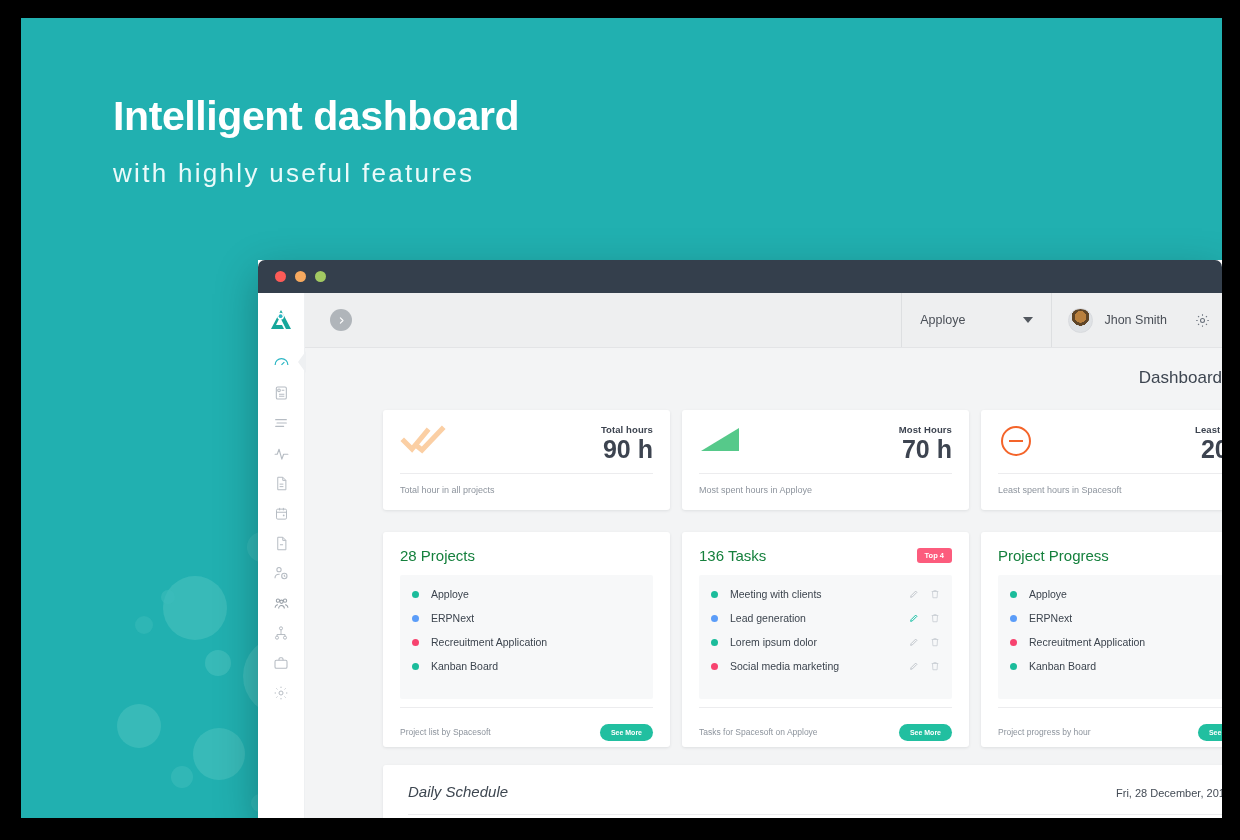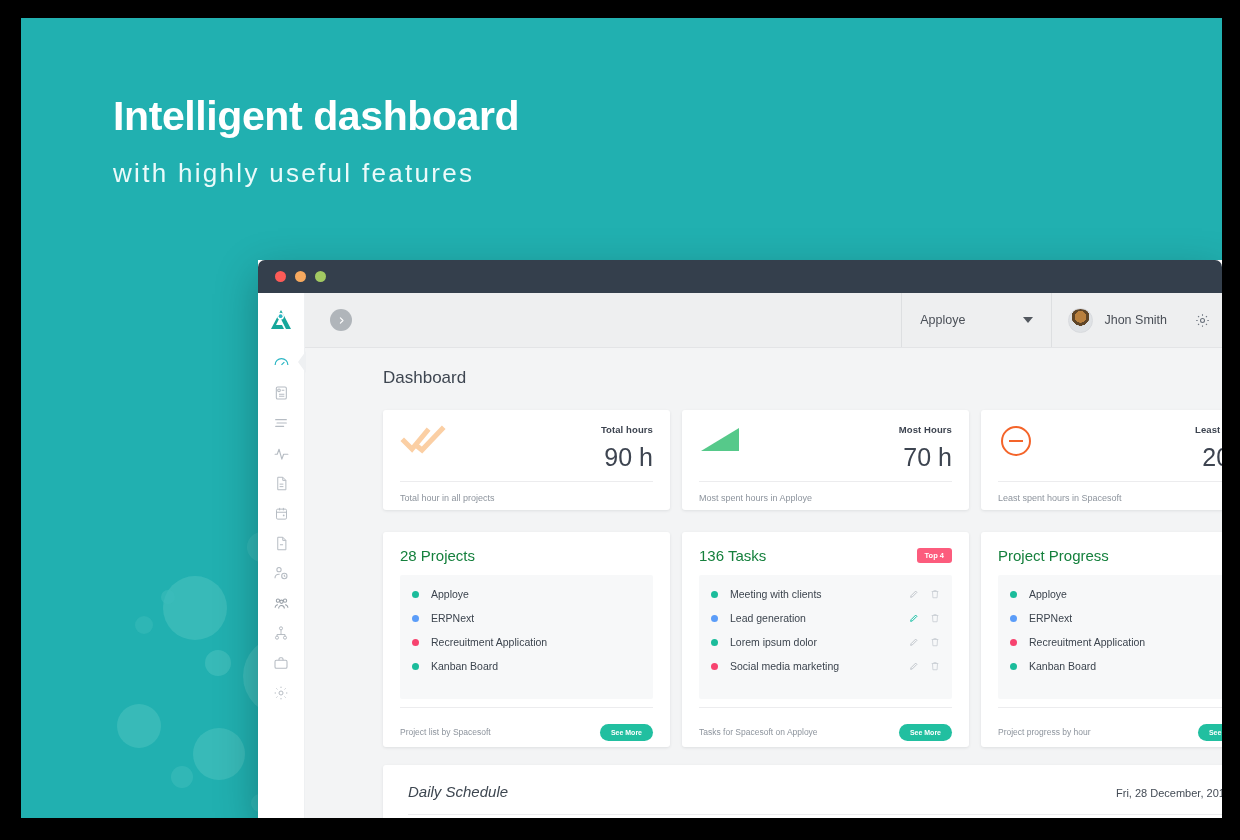--- a/index.html
+++ b/index.html
@@ -110,33 +110,33 @@
     font-size: 12.5px; color: #4a4f57;
   }
   .avatar {
     width: 25px; height: 25px; border-radius: 50%;
     background: radial-gradient(circle at 50% 34%, #b9803e 0 30%, #5f4527 31% 46%, #dfe2e5 47%);
     border: 1px solid #d8dade; overflow: hidden;
   }
   .gear-box { display: flex; align-items: center; padding: 0 12px; height: 100%; }
 
   .content { flex: 1; padding: 0 0 0 0; overflow: hidden; }
-  .page-title { font-size: 17px; color: #3e4651; padding: 20px 0 0 78px; font-weight: normal; }
+  .page-title { font-size: 17px; color: #3e4651; padding: 20px 0 0 78px; font-weight: normal; text-align: right; }
 
   .cards-row { display: flex; gap: 12px; padding: 22px 0 0 78px; }
 
   .card {
     background: #fff; border-radius: 3px;
     box-shadow: 0 1px 3px rgba(40,50,60,.10);
     flex-shrink: 0;
   }
   .stat-card { width: 287px; height: 100px; padding: 14px 17px 0 17px; }
   .stat-top { display: flex; align-items: flex-start; justify-content: space-between; }
   .stat-label { font-size: 9.5px; color: #3d4450; font-weight: bold; letter-spacing: .1px; text-align: right; }
-  .stat-value { font-size: 25px; color: #3d4450; text-align: right; line-height: 1.05; margin-top: 9px; }
+  .stat-value { font-size: 25px; color: #3d4450; text-align: right; line-height: 1.05; margin-top: 1px; font-weight: bold; }
   .stat-foot {
     font-size: 9px; color: #8d949d;
     border-top: 1px solid #ececee;
     margin-top: 11px; padding-top: 11px;
   }
 
   .list-card { width: 287px; height: 215px; padding: 15px 17px 0 17px; display: flex; flex-direction: column; }
   .list-head { display: flex; align-items: center; justify-content: space-between; }
   .list-title { font-size: 15px; color: #15803d; }
   .badge { background: #fc5c7d; color: #fff; font-size: 7.5px; font-weight: bold; border-radius: 3px; padding: 3px 8px; }

